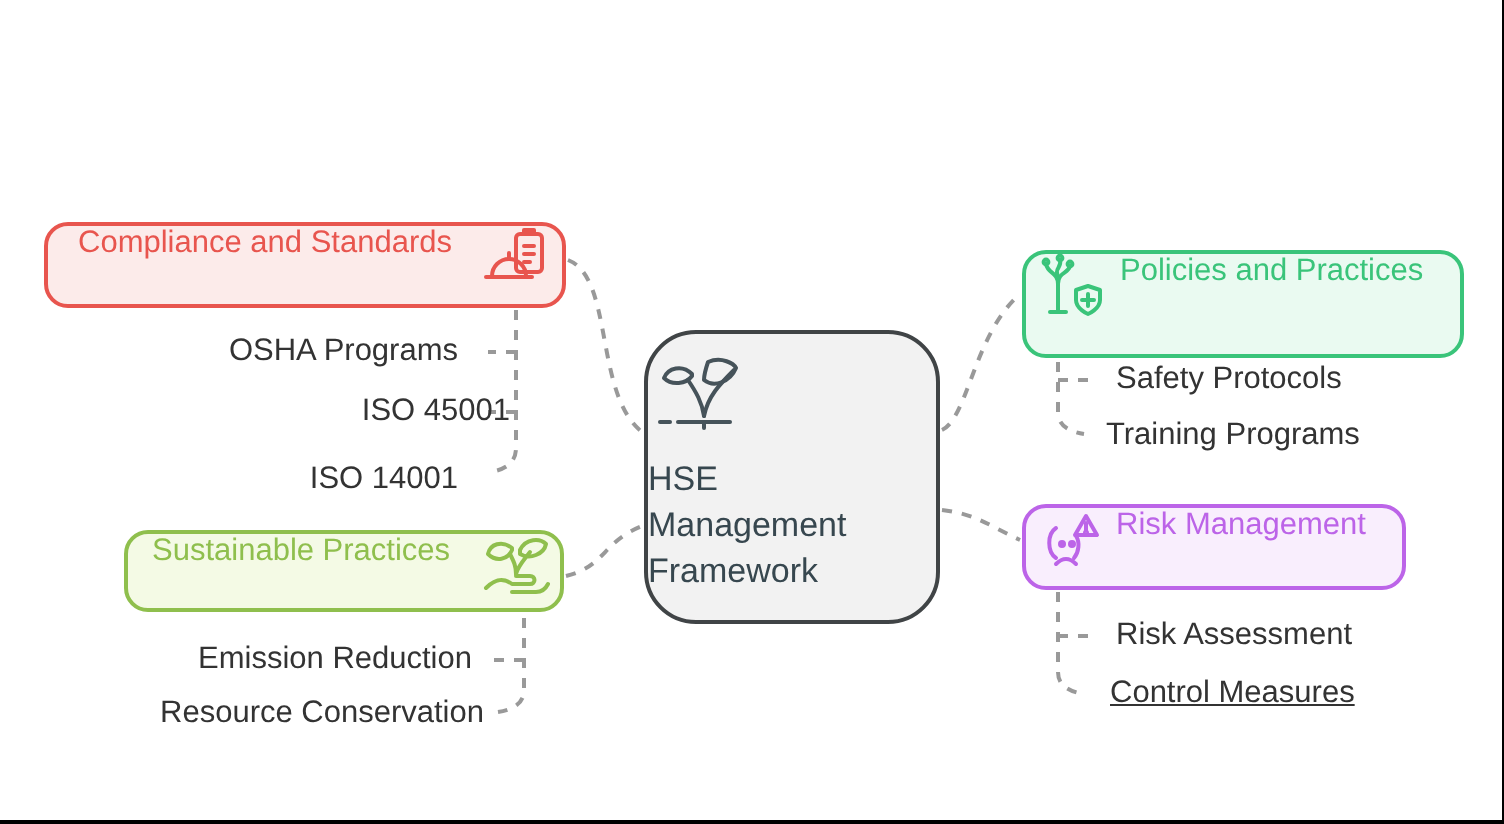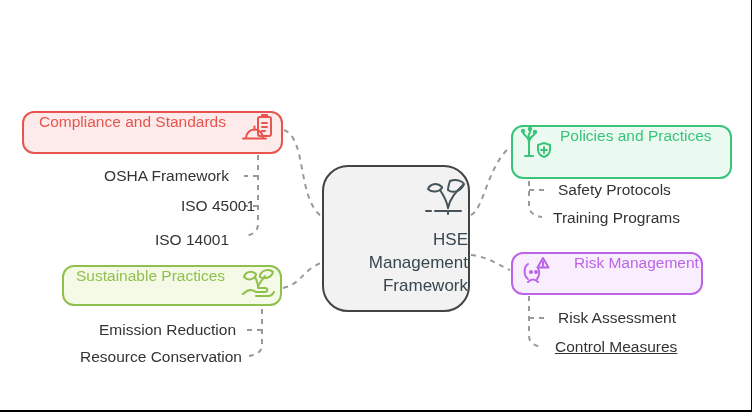--- a/index.html
+++ b/index.html
@@ -13,21 +13,21 @@
   .conn { fill:none; stroke:var(--conn,#999); stroke-width:2; stroke-dasharray:5 5; }
 
   .branch {
     position:absolute; display:flex; box-sizing:border-box;
     border:2px solid var(--c); background:var(--bg); color:var(--c);
     border-radius:12px; font-size:15.5px; font-weight:500; white-space:nowrap;
   }
   #b-compliance { left:22px;  top:111px; width:261px; height:43px; padding:0 4px 0 15px; justify-content:space-between; }
   #b-sustainable{ left:62px;  top:265px; width:220px; height:41px; padding:0 5px 0 12px; justify-content:space-between;border-radius:12px; }
   #b-policies   { left:511px; top:125px; width:221px; height:54px; padding:0 8px 0 5px; gap:8px; }
-  #b-risk       { left:511px; top:252px; width:192px; height:43px; padding:0 8px 0 5px; gap:24px; }
+  #b-risk       { left:511px; top:252px; width:192px; height:43px; padding:0 8px 0 5px; gap:8px; }
   .branch .icon svg { display:block; stroke:currentColor; fill:none;
     stroke-width:2; stroke-linecap:round; stroke-linejoin:round; }
 
   .child {
     position:absolute; transform:translateY(-50%);
     font-size:15.5px; color:var(--child-color,#333); white-space:nowrap;
   }
   #c-osha     { right:522px; top:176px; } 
   #c-iso45001 { right:496px; top:206px; }
   #c-iso14001 { right:522px; top:240px; }
@@ -35,21 +35,21 @@
   #c-resource { right:509px; top:357px; }
   #c-safety   { left:558px;  top:190px; }
   #c-training { left:553px;  top:218px; }
   #c-riskass  { left:558px;  top:318px; }
   #c-control  { left:555px;  top:347px;text-decoration:underline; }
 
   .center-node {
     position:absolute; left:322px; top:165px; width:148px; height:147px;
     box-sizing:border-box; border:2px solid var(--center-border,#404446);
     background:var(--center-bg,#f2f2f2); color:var(--center-text,#37474f);
-    border-radius:26px; display:flex; flex-direction:column; align-items:flex-end;
+    border-radius:26px; display:flex; flex-direction:column; align-items:flex-start;
     padding-top:9px; text-align:center;
   }
   .center-node .icon { color:var(--center-icon,#46535a); margin-bottom:6px; }
   .center-node .icon svg { display:block; stroke:currentColor; fill:none;
     stroke-width:2; stroke-linecap:round; stroke-linejoin:round; }
   .center-node .line { font-size:17px; line-height:23px; }
 </style>
 </head>
 <body>
 
@@ -81,21 +81,21 @@
       <svg width="36" height="36" viewBox="0 0 36 36">
         <rect x="17" y="4" width="13" height="19" rx="2"></rect>
         <path d="M21 4 V2 h5 v2"></path>
         <path d="M21 10 h5 M21 14 h5 M21 18 h3"></path>
         <path d="M5 25 a8.5 8.5 0 0 1 17 0"></path>
         <path d="M2 25.5 h23"></path>
         <path d="M13.5 16.5 v-3"></path>
       </svg>
     </span>
   </div>
-  <div class="child" id="c-osha">OSHA Framework</div>
+  <div class="child" id="c-osha">OSHA Programs</div>
   <div class="child" id="c-iso45001">ISO 45001</div>
   <div class="child" id="c-iso14001">ISO 14001</div>
 
   <div class="branch" id="b-sustainable" style="--c: #8fbf4d; --bg: #f4fae5;">
     <span class="lbl">Sustainable Practices</span>
     <span class="icon">
       <svg width="34" height="32" viewBox="0 0 34 32">
         <path d="M15 7 C10 3 4 5 3 10 C7 14 13 13 15 8 Z"></path>
         <path d="M19 8 C22 2 29 2 32 5 C31 10 24 13 19 10 Z"></path>
         <path d="M14 10 C16 14 17 16 17 20"></path>

